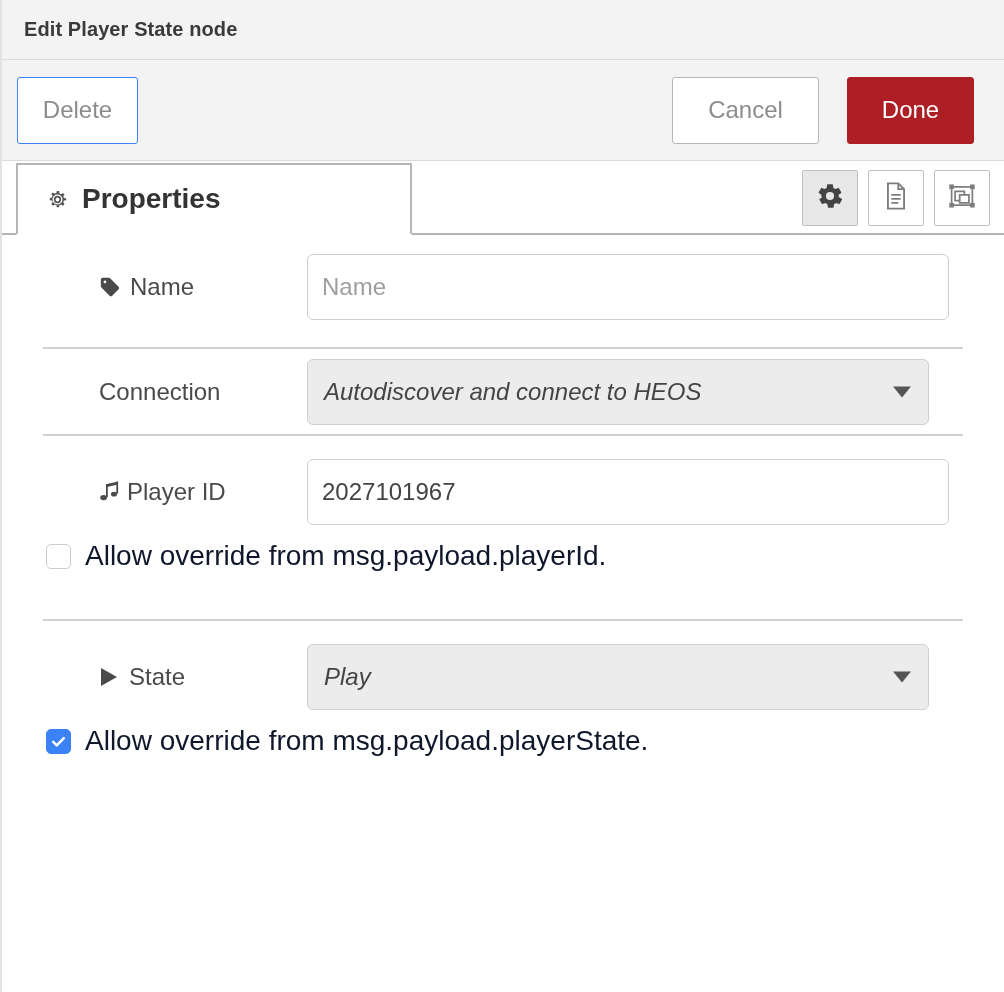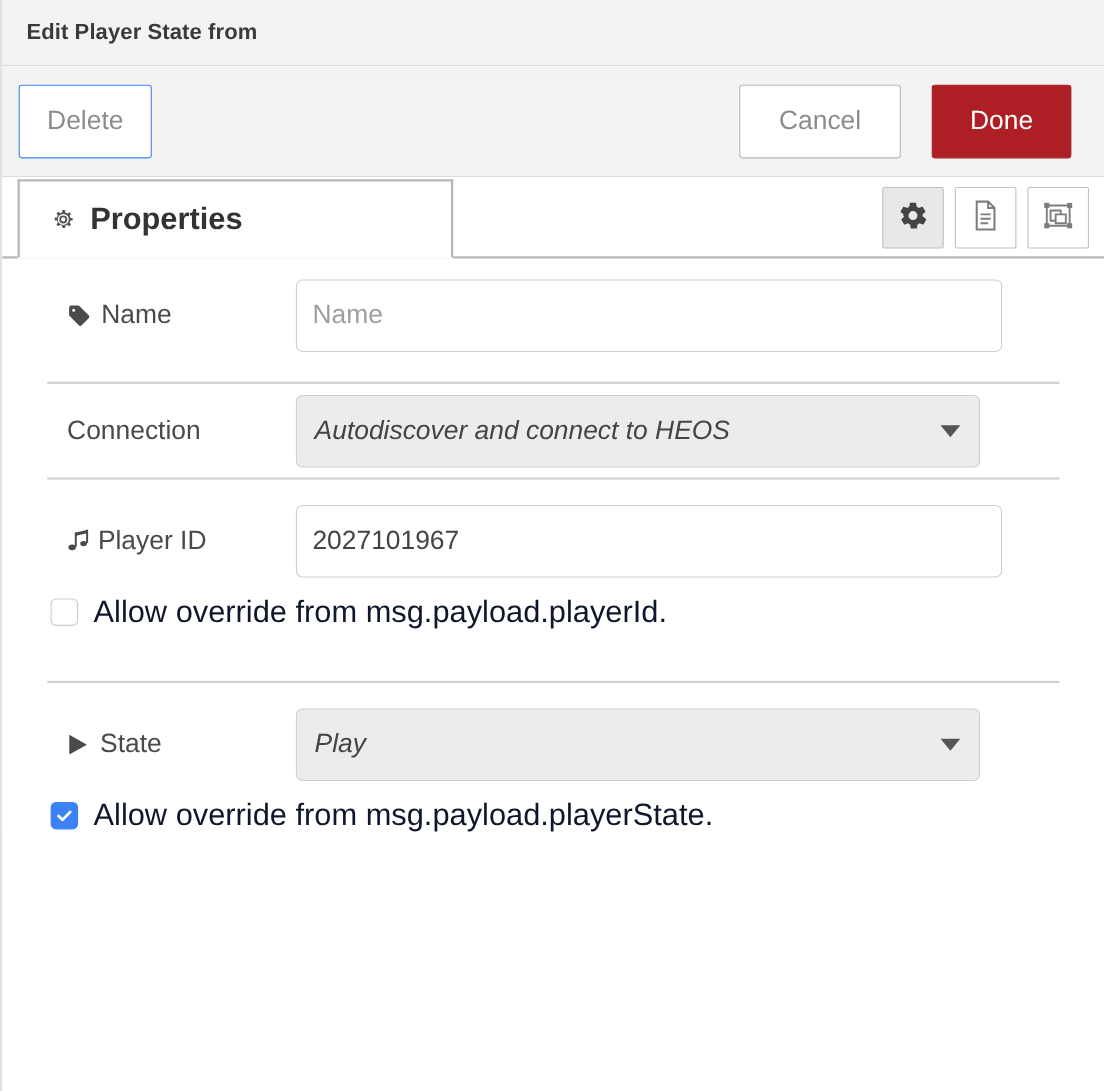--- a/index.html
+++ b/index.html
@@ -149,20 +149,21 @@
   
   .body {
     padding: 0;
     background: #ffffff;
   }
   .row {
     display: flex;
     align-items: center;
     padding-left: 59px;
     padding-right: 41px;
+    margin-left: 38px;
   }
   .row-label {
     font-size: 24px;
     color: #4a4a4a;
     display: flex;
     align-items: center;
     gap: 9px;
     white-space: nowrap;
   }
   .label-icon {
@@ -254,21 +255,21 @@
     font-size: 28px;
     color: #0f172a;
   }
 </style>
 </head>
 <body>
 
 <div class="dialog">
 
   <div class="titlebar">
-    <span class="titlebar-text">Edit Player State from</span>
+    <span class="titlebar-text">Edit Player State node</span>
   </div>
 
   <div class="buttonbar">
     <button class="btn btn-delete">Delete</button>
     <div class="right-btns">
       <button class="btn btn-cancel">Cancel</button>
       <button class="btn btn-done">Done</button>
     </div>
   </div>
 

